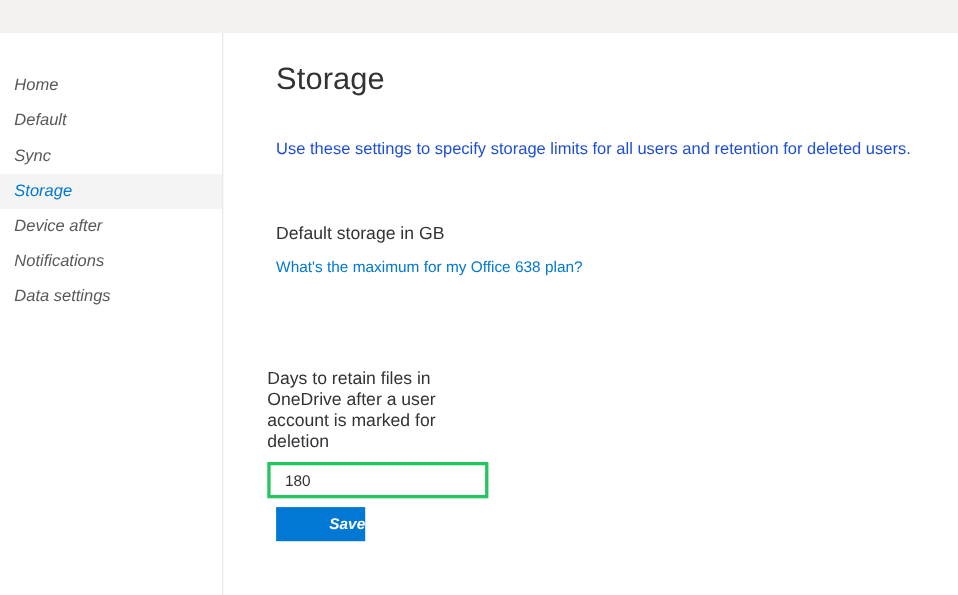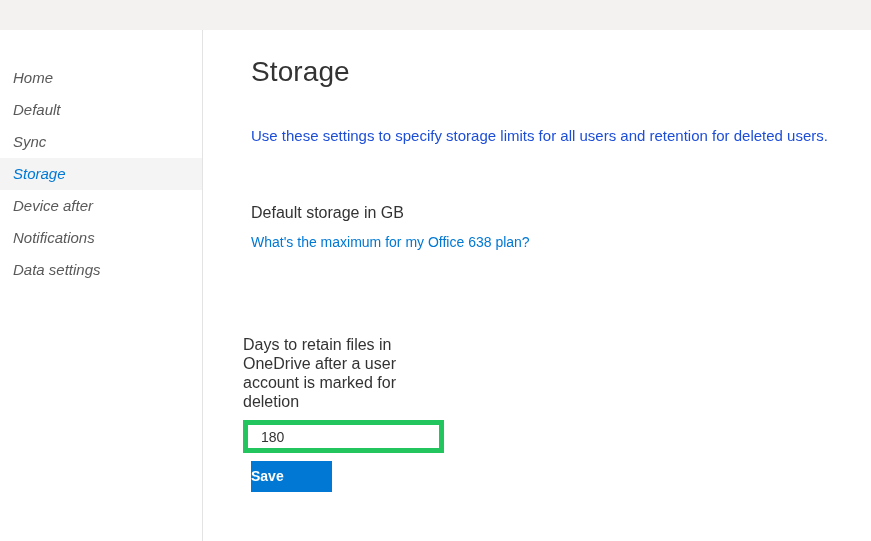--- a/index.html
+++ b/index.html
@@ -129,21 +129,21 @@
   .text-input {
     display: block;
     width: 201px;
     height: 33px;
     box-sizing: border-box;
     padding: 0 0 0 13px;
     font-family: "Liberation Sans", sans-serif;
     font-size: 14px;
     color: #333333;
     background: #ffffff;
-    border: 5px solid #22c55e;
+    border: 3px solid #22c55e;
     border-radius: 0;
     outline: none;
   }
   .text-input.focused {
     border: 1px solid #0078d4;
   }
 
   .help-link {
     display: inline-block;
     margin-top: 5px;
@@ -163,21 +163,22 @@
     background: #0078d4;
     color: #ffffff;
     font-family: "Liberation Sans", sans-serif;
     font-size: 14px;
     font-weight: bold;
     border: none;
     border-radius: 0;
     cursor: pointer;
     padding: 0;
     line-height: 31px;
-    text-align: left;
+    text-align: right;
+    font-style: italic;
   }
 </style>
 </head>
 <body>
 
 <div id="app">
 
   <div class="topbar"></div>
 
   <nav class="sidebar">

